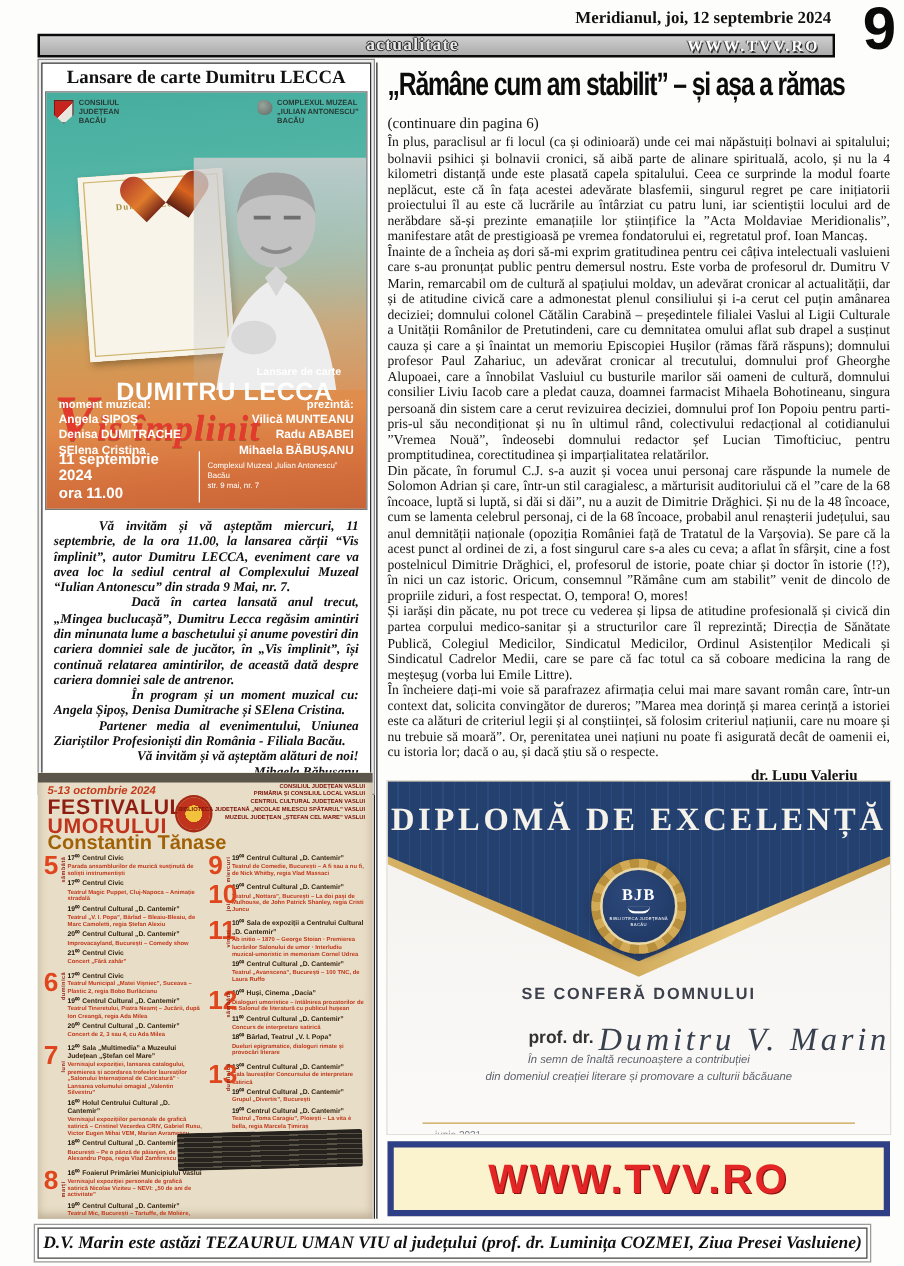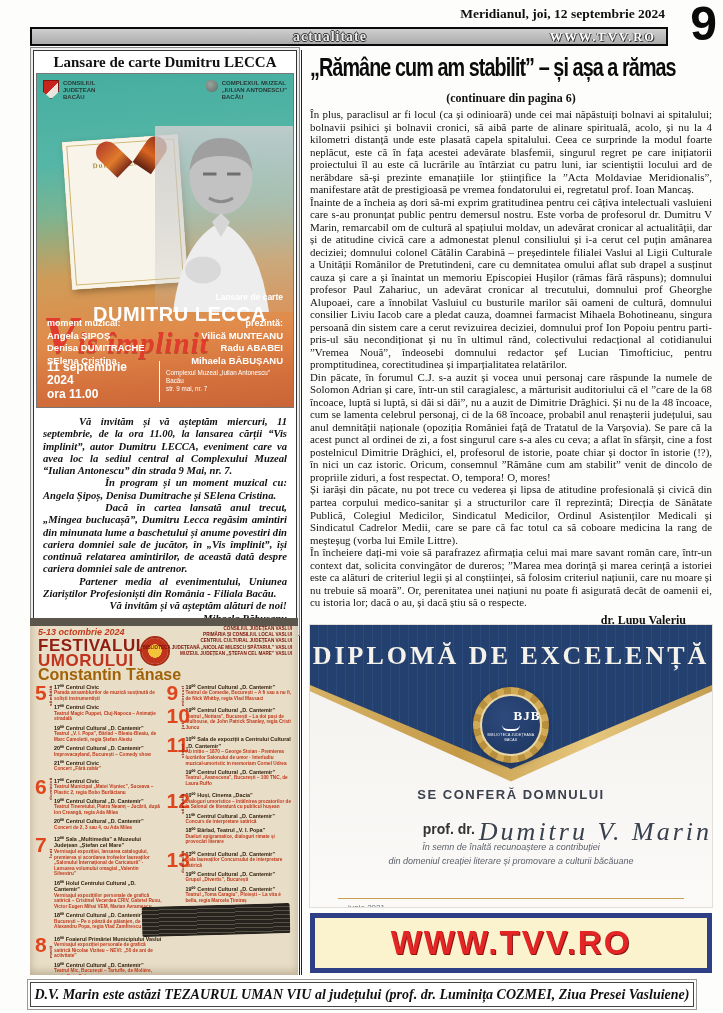--- a/index.html
+++ b/index.html
@@ -26,41 +26,41 @@
   .mus-icon{width:12px;height:12px;border-radius:40% 60% 55% 45%;background:radial-gradient(circle at 35% 35%,#9aa49e,#5d6a63);}
   .book-card{position:absolute;left:30px;top:64px;width:116px;height:148px;background:#f8f4e9;transform:rotate(-4deg);
     box-shadow:inset 0 0 0 4px #f8f4e9,inset 0 0 0 5px #cdb36a,2px 3px 6px rgba(40,30,10,.35);}
   .book-card .card-name{margin-top:22px;text-align:center;font-size:7px;color:#a98f3f;font-weight:bold;letter-spacing:1px;}
   .heart{position:absolute;left:72px;top:52px;width:44px;height:40px;transform:rotate(-6deg);}
   .heart::before,.heart::after{content:"";position:absolute;width:22px;height:36px;border-radius:22px 22px 0 0;
     background:linear-gradient(#b5402a,#e07b2c 60%,#7e2c1a);}
   .heart::before{left:0;transform:rotate(-40deg);transform-origin:100% 100%;}
   .heart::after{left:22px;transform:rotate(40deg);transform-origin:0 100%;background:linear-gradient(#8c2f1e,#d9641f 55%,#5f2013);}
   .portrait{position:absolute;right:0;top:52px;width:150px;height:186px;}
-  .kicker{position:absolute;right:10px;top:218px;color:#fff;font-family:"Liberation Sans",sans-serif;font-weight:bold;font-size:8.5px;}
+  .kicker{position:absolute;right:20px;top:218px;color:#fff;font-family:"Liberation Sans",sans-serif;font-weight:bold;font-size:8.5px;}
   .author-name{position:absolute;left:56px;top:229px;color:#fff;font-family:"Liberation Sans",sans-serif;font-weight:900;font-size:20px;letter-spacing:.5px;}
   .booktitle{position:absolute;left:6px;top:236px;color:#e23b2e;font-style:italic;font-weight:bold;white-space:nowrap;
     text-shadow:0 1px 0 rgba(90,20,10,.35);}
   .booktitle .bigv{font-size:52px;line-height:1;}
   .booktitle .rest{font-size:29px;letter-spacing:1px;}
   .credits{position:absolute;bottom:40px;color:#fff;font-family:"Liberation Sans",sans-serif;font-size:9.5px;line-height:1.3;font-weight:bold;}
   .credits.music{left:10px;}
   .credits.presents{right:10px;text-align:right;}
   .credits .lbl{font-size:9px;}
   .when{position:absolute;left:10px;right:8px;bottom:5px;display:flex;align-items:center;color:#fff;}
   .when .date-col{text-align:left;font-family:"Liberation Sans",sans-serif;font-weight:900;font-size:12px;line-height:1.15;padding-right:6px;border-right:1px solid #fff;}
   .when .venue-col{padding-left:6px;font-family:"Liberation Sans",sans-serif;font-size:6.3px;line-height:1.3;}
   .inv{padding:6px 9px 7px;font-style:italic;font-weight:bold;font-size:10.6px;line-height:1.16;text-align:justify;}
   .inv p{margin:0;text-indent:36px;}
   .inv p.deep{text-indent:62px;}
   .inv .closing,.inv .sig{text-align:right;text-indent:0;}
   
   .article{position:absolute;left:310px;top:52px;width:402px;}
   .article h1{margin:0;font-family:"Liberation Sans",sans-serif;font-weight:700;font-size:26px;letter-spacing:-1.2px;white-space:nowrap;transform:scaleX(.76);transform-origin:0 50%;color:#0c0c0c;}
-  .article .cont{text-align:center;font-weight:bold;font-size:12px;margin:8px 0 2px;}
+  .article .cont{text-align:left;font-weight:normal;font-size:12px;margin:8px 0 2px;}
   .article .body p{margin:0;text-align:justify;font-size:10.9px;line-height:1.148;color:#141414;}
   .article .sig{text-align:right;font-weight:bold;font-size:12px;margin-top:4px;padding-right:26px;}
   
   .fest{position:absolute;left:30px;top:618px;width:268px;height:357px;background:linear-gradient(#ddd3bd,#ead fcc) ,#e8ddc6;background:#e8ddc6;overflow:hidden;font-family:"Liberation Sans",sans-serif;box-shadow:inset 0 8px 0 #5b554c, inset 0 -3px 8px rgba(120,100,70,.4);}
   .fest-head{position:relative;height:62px;}
   .fest-date{position:absolute;left:8px;top:9px;font-style:italic;font-weight:bold;font-size:9px;color:#c23a1a;}
   .fest-t1{position:absolute;left:8px;top:18px;font-weight:900;font-size:17px;color:#8f1d12;letter-spacing:.5px;}
   .fest-t2{position:absolute;left:8px;top:33px;font-weight:900;font-size:17px;color:#c0341d;letter-spacing:.5px;}
   .fest-t3{position:absolute;left:8px;top:48px;font-weight:900;font-size:16px;color:#a16207;}
   .fest-logo{position:absolute;left:112px;top:20px;width:26px;height:26px;border-radius:50%;background:radial-gradient(circle,#f2c23a 0 36%,#c0341d 37% 100%);box-shadow:0 0 0 2px #a52b14;}
@@ -81,21 +81,21 @@
   
   .dipl{position:absolute;left:310px;top:625px;width:402px;height:282px;background:linear-gradient(#f3f1ee,#fbfaf8);box-shadow:0 0 0 1px #e2ded8;overflow:hidden;}
   .dipl .gold-band{position:absolute;left:0;top:0;width:100%;height:158px;background:linear-gradient(100deg,#d8b468,#c49a47 40%,#e6c77e 70%,#bf974a);clip-path:polygon(0 0,100% 0,100% 42%,50% 99%,0 42%);}
   .dipl .navy-band{position:absolute;left:0;top:0;width:100%;height:150px;clip-path:polygon(0 0,100% 0,100% 40%,50% 96%,0 40%);
     background:repeating-linear-gradient(90deg,#24406e 0 8px,#2b4a7d 8px 9px);}
   .dipl-title{position:absolute;left:0;top:16px;width:100%;text-align:center;color:#f4f2ea;font-size:26px;letter-spacing:3px;font-weight:bold;font-family:"Liberation Serif",serif;}
   .seal{position:absolute;left:50%;top:62px;transform:translateX(-50%);width:76px;height:76px;border-radius:50%;
     background:repeating-conic-gradient(#d2a955 0 12deg,#b88f3c 12deg 24deg);display:flex;align-items:center;justify-content:center;box-shadow:0 2px 5px rgba(30,30,50,.4);}
   .seal-inner{width:58px;height:58px;border-radius:50%;background:radial-gradient(circle at 40% 35%,#2d4a7c,#1d3560);border:2px solid #e9d9a8;
     color:#fff;text-align:center;display:flex;flex-direction:column;align-items:center;justify-content:center;line-height:1.25;}
-  .seal-mono{font-size:13px;font-weight:bold;font-family:"Liberation Serif",serif;letter-spacing:1px;padding-left:32px;}
+  .seal-mono{font-size:13px;font-weight:bold;font-family:"Liberation Serif",serif;letter-spacing:1px;}
   .seal-book{width:18px;height:4px;border-bottom:2px solid #fff;border-radius:0 0 9px 9px;margin:1px 0 2px;}
   .seal-l{font-size:3.4px;font-family:"Liberation Sans",sans-serif;letter-spacing:.3px;}
   .confer{position:absolute;left:0;top:162px;width:100%;text-align:center;font-family:"Liberation Sans",sans-serif;font-weight:bold;font-size:13px;letter-spacing:1.5px;color:#3c414d;}
   .recipient{position:absolute;left:0;top:192px;width:100%;text-align:right;color:#2a2f3a;}
   .recipient .pfx{font-family:"Liberation Sans",sans-serif;font-weight:bold;font-size:14px;vertical-align:6px;color:#333;}
   .recipient .scr{font-style:italic;font-size:26px;letter-spacing:3px;font-family:"Liberation Serif",serif;color:#39404e;}
   .motiv{position:absolute;left:0;top:216px;width:100%;text-align:center;font-style:italic;font-size:9px;line-height:1.5;color:#5a5f68;font-family:"Liberation Sans",sans-serif;}
   .dipl-bottom{position:absolute;left:20px;right:26px;top:246px;display:flex;justify-content:flex-start;align-items:flex-end;margin-top:32px;}
   .date-blk{text-align:center;font-family:"Liberation Sans",sans-serif;color:#6a6f77;}
   .date-val{font-size:8px;padding:0 18px 2px;border-bottom:1px solid #9aa0a8;}
@@ -184,22 +184,22 @@
         <div>ora 11.00</div>
       </div>
       <div class="venue-col">
         <div>Complexul Muzeal „Iulian Antonescu” Bacău</div>
         <div>str. 9 mai, nr. 7</div>
       </div>
     </div>
   </div>
   <div class="inv">
     <p>Vă invităm și vă așteptăm miercuri, 11 septembrie, de la ora 11.00,  la lansarea cărții “Vis împlinit”, autor Dumitru LECCA, eveniment care va avea loc la sediul central al Complexului Muzeal “Iulian Antonescu” din strada 9 Mai, nr. 7.</p>
+    <p class="deep">Dacă în cartea lansată anul trecut, „Mingea buclucașă”, Dumitru Lecca regăsim amintiri din minunata lume a baschetului și anume povestiri din cariera domniei sale de jucător, în „Vis împlinit”,  își continuă relatarea amintirilor, de această dată despre cariera domniei sale de antrenor.</p>
     <p class="deep">În program și un moment muzical  cu: Angela Șipoș, Denisa Dumitrache și SElena Cristina.</p>
-    <p class="deep">Dacă în cartea lansată anul trecut, „Mingea buclucașă”, Dumitru Lecca regăsim amintiri din minunata lume a baschetului și anume povestiri din cariera domniei sale de jucător, în „Vis împlinit”,  își continuă relatarea amintirilor, de această dată despre cariera domniei sale de antrenor.</p>
     <p>Partener media al evenimentului,  Uniunea Ziariștilor Profesioniști din România - Filiala Bacău.</p>
     <p class="closing">Vă invităm și vă așteptăm alături de noi!</p>
     <p class="sig">Mihaela Băbușanu</p>
   </div>
 </div>
 
 <div class="article">
   <h1>„Rămâne cum am stabilit” – și așa a rămas</h1>
   <div class="cont">(continuare din pagina 6)</div>
   <div class="body">

